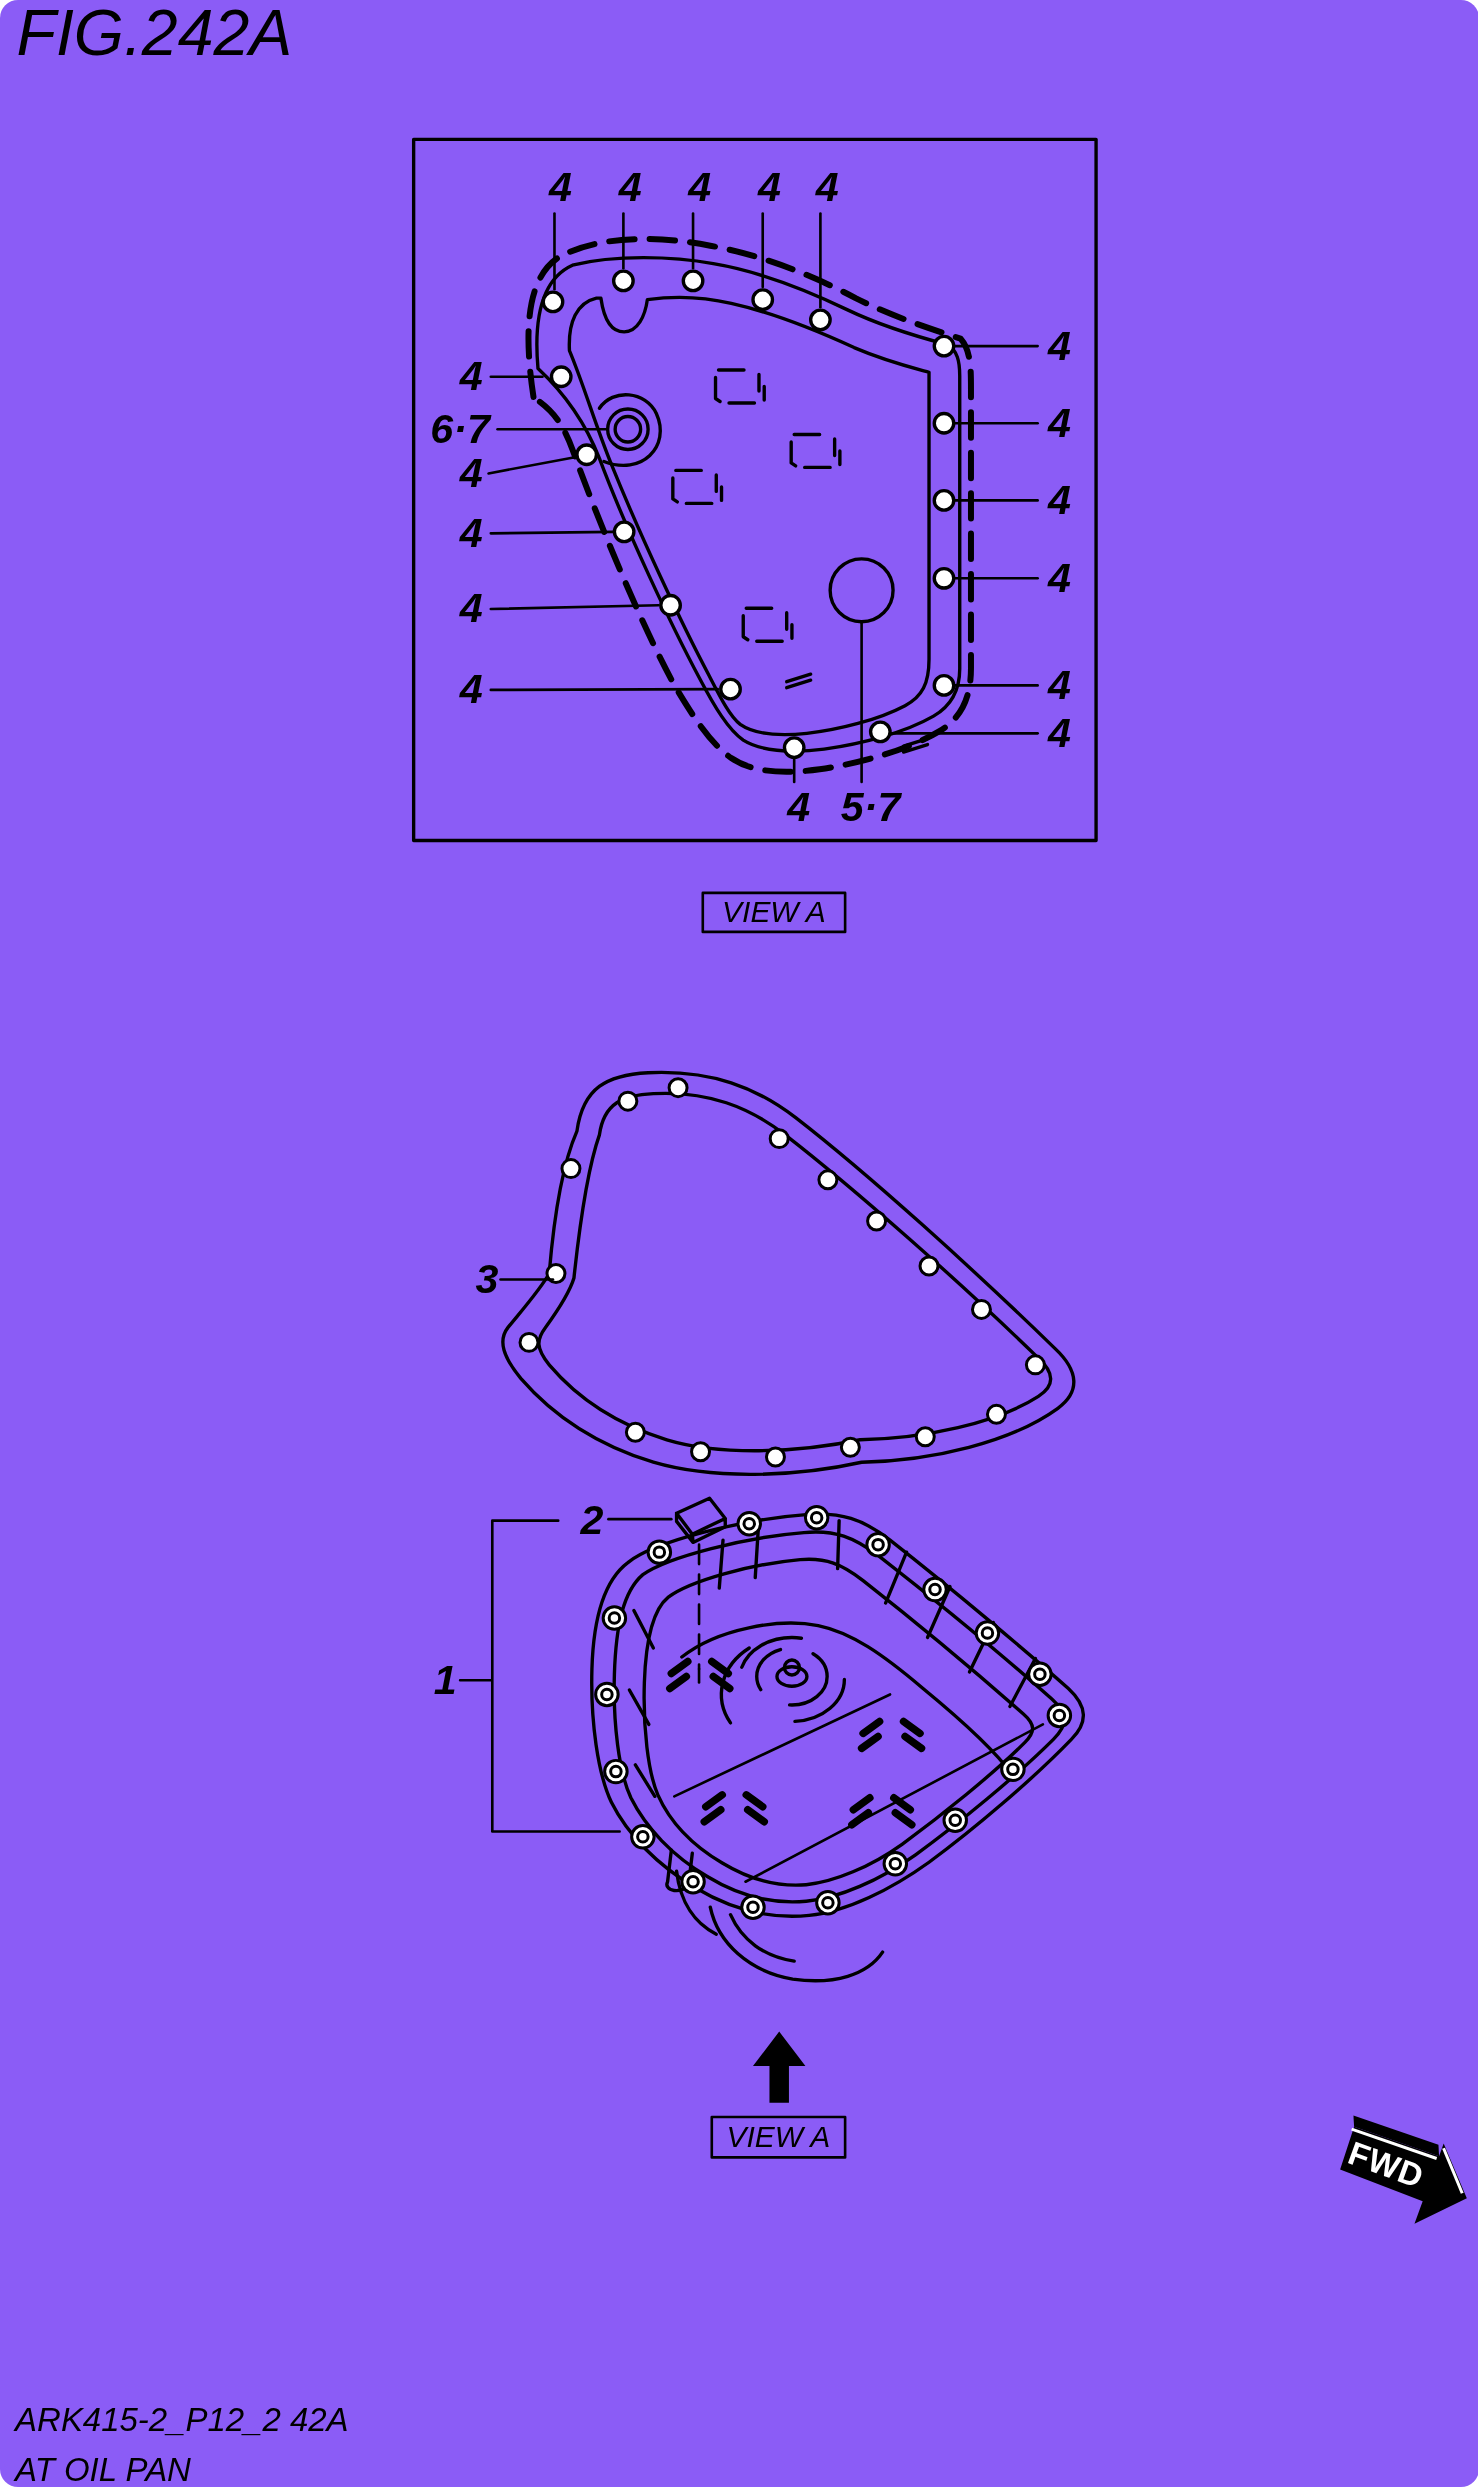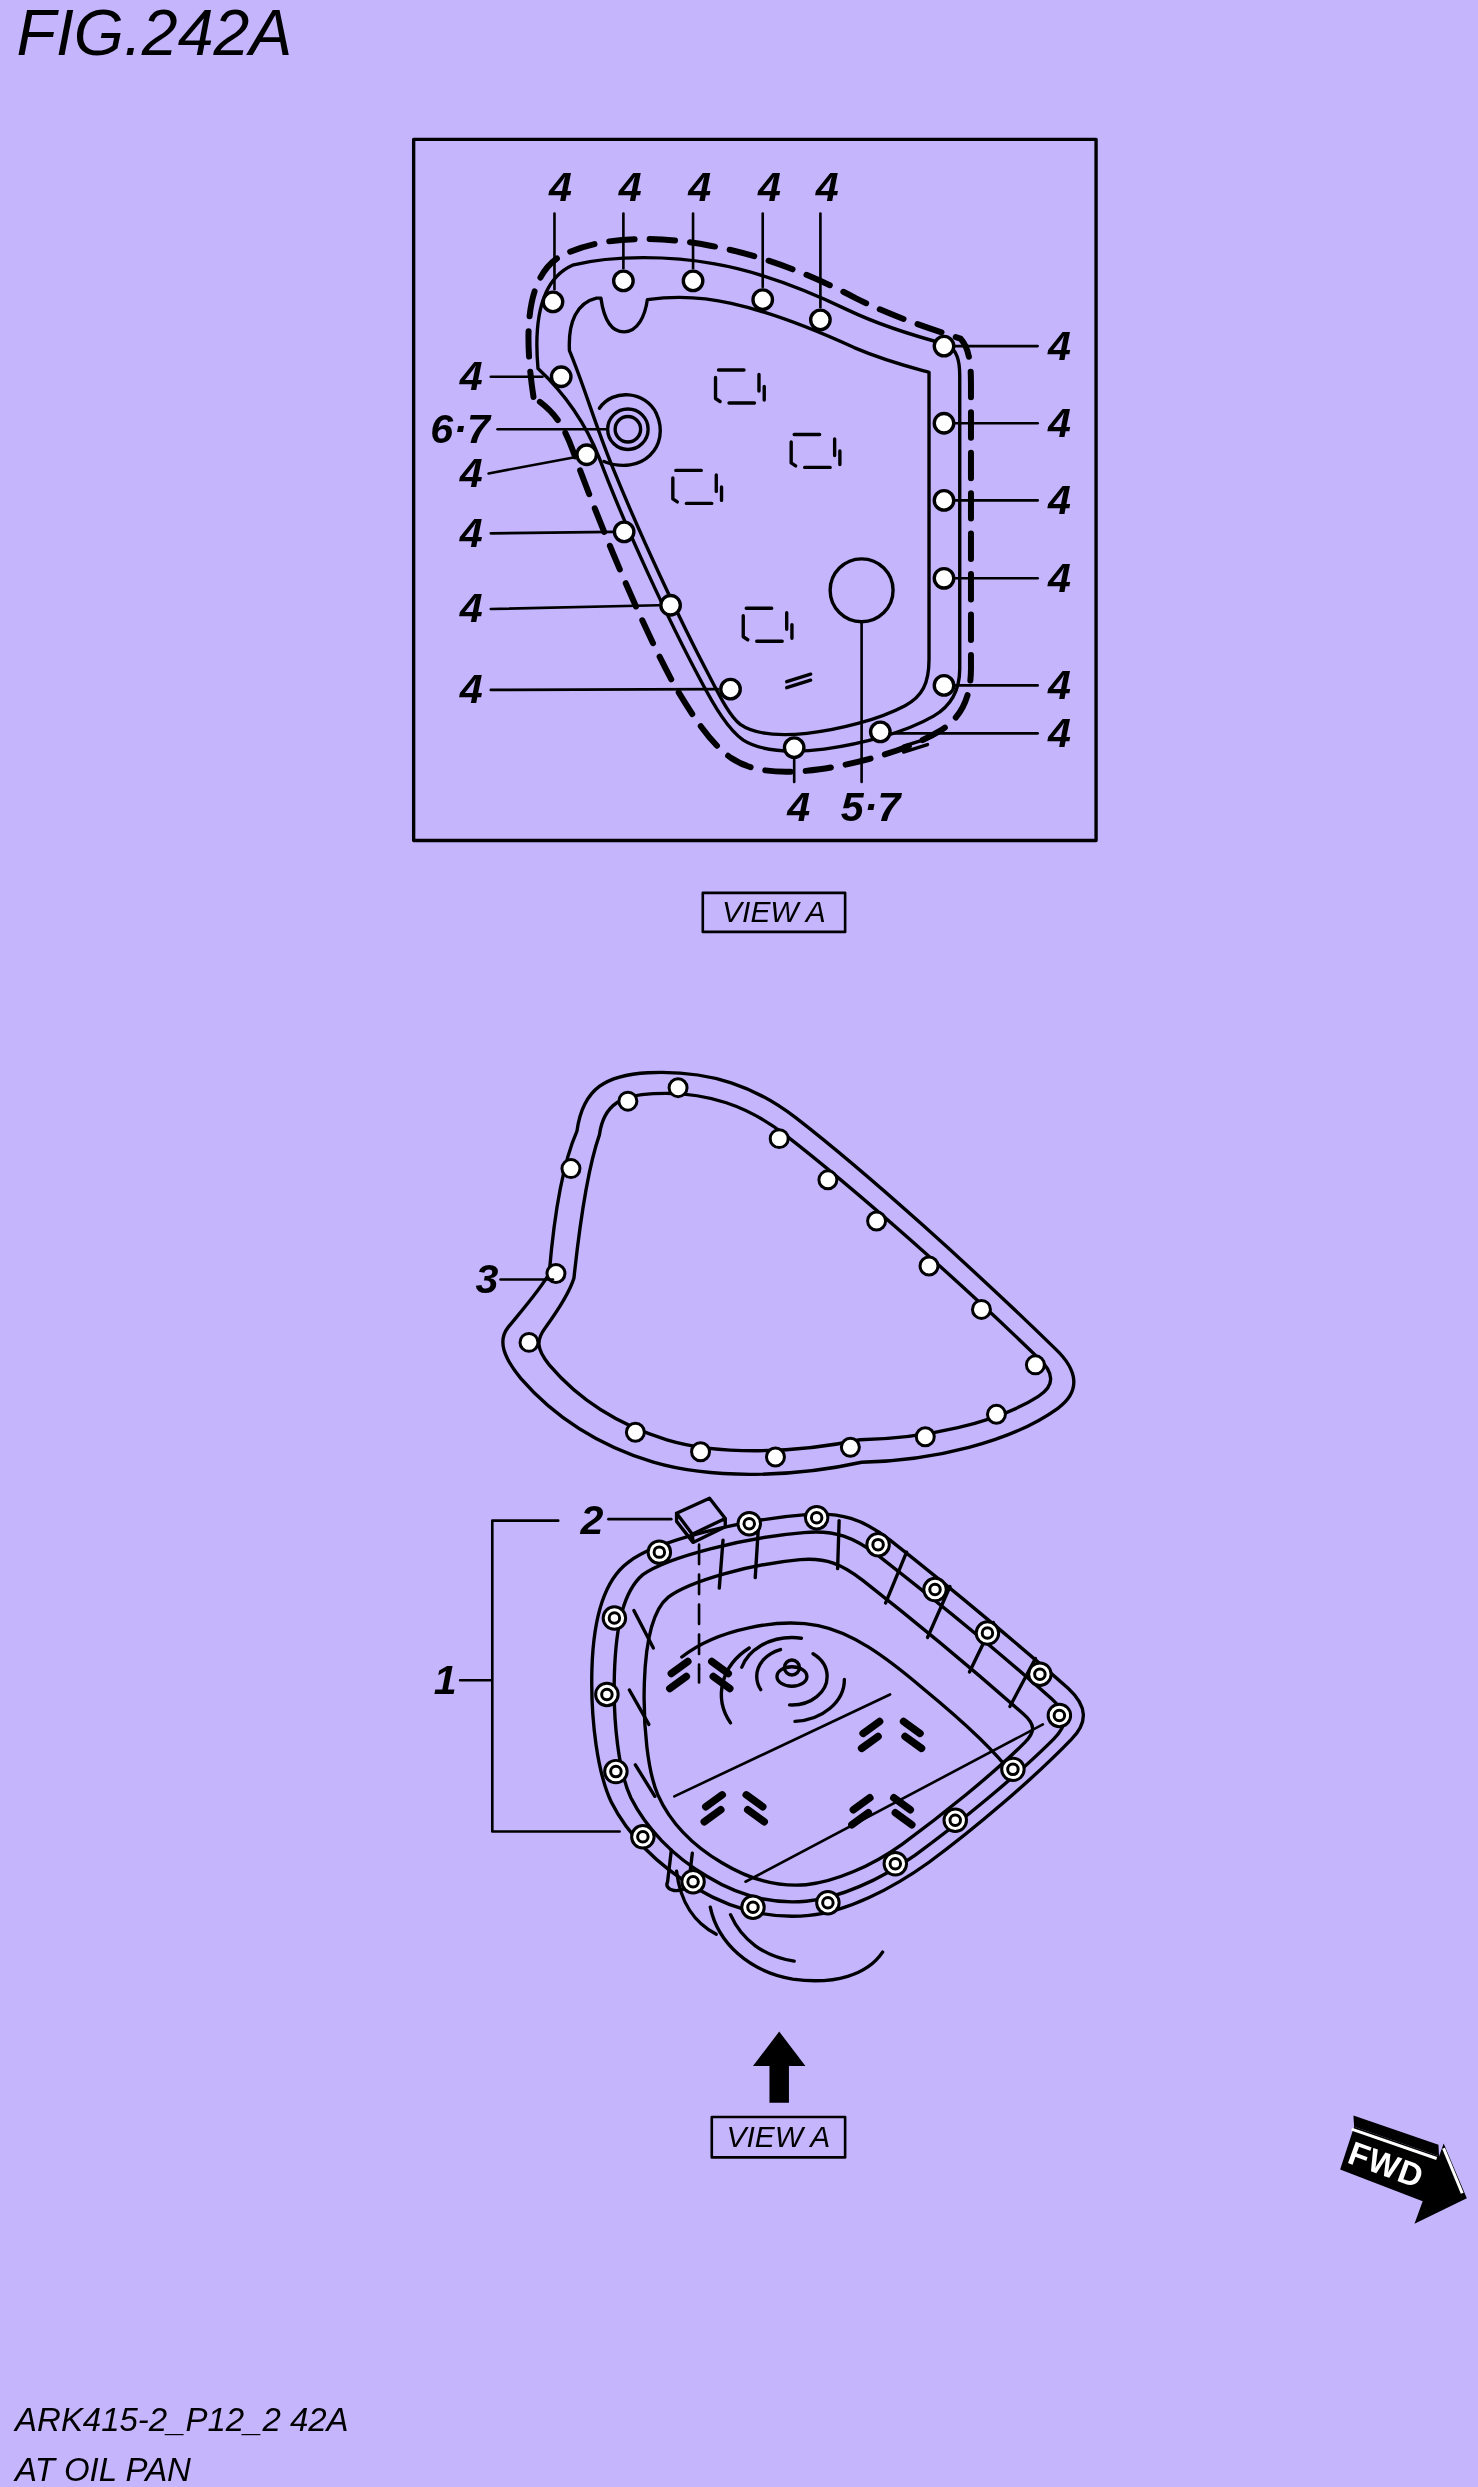--- a/index.html
+++ b/index.html
@@ -1,17 +1,17 @@
 <!DOCTYPE html>
 <html style="font-size:12px"><head>
 <meta charset="utf-8">
 <style>
   html,body{margin:0;padding:0;background:#ffffff;}
-  .page{position:relative;width:1479px;height:2487px;background:#c4b5fd;overflow:hidden;
-        font-family:"Liberation Sans", sans-serif;color:#000;}
+  .page{position:relative;width:1479px;height:2487px;background:#8b5cf6;overflow:hidden;
+        font-family:"Liberation Sans", sans-serif;color:#000;border-radius:18px;}
   svg{position:absolute;left:0;top:0;}
   .ink{stroke:#000000;fill:none;stroke-linecap:round;stroke-linejoin:round;}
   .w4{stroke-width:4.5;}
   .w3{stroke-width:3.5;}
   .rim{stroke-width:8;stroke-dasharray:34 20;}
   .hole{fill:#ffffff;stroke:#000000;stroke-width:4.5;}
   .hole2{fill:#ffffff;stroke:#000000;stroke-width:4;}
   .blk{fill:#000000;stroke:none;}
   .txt-title{font-family:"Liberation Sans",sans-serif;font-style:italic;font-size:86px;fill:#000;}
   .txt-callout{font-family:"Liberation Sans",sans-serif;font-style:italic;font-weight:bold;font-size:55px;fill:#000;text-anchor:middle;}

